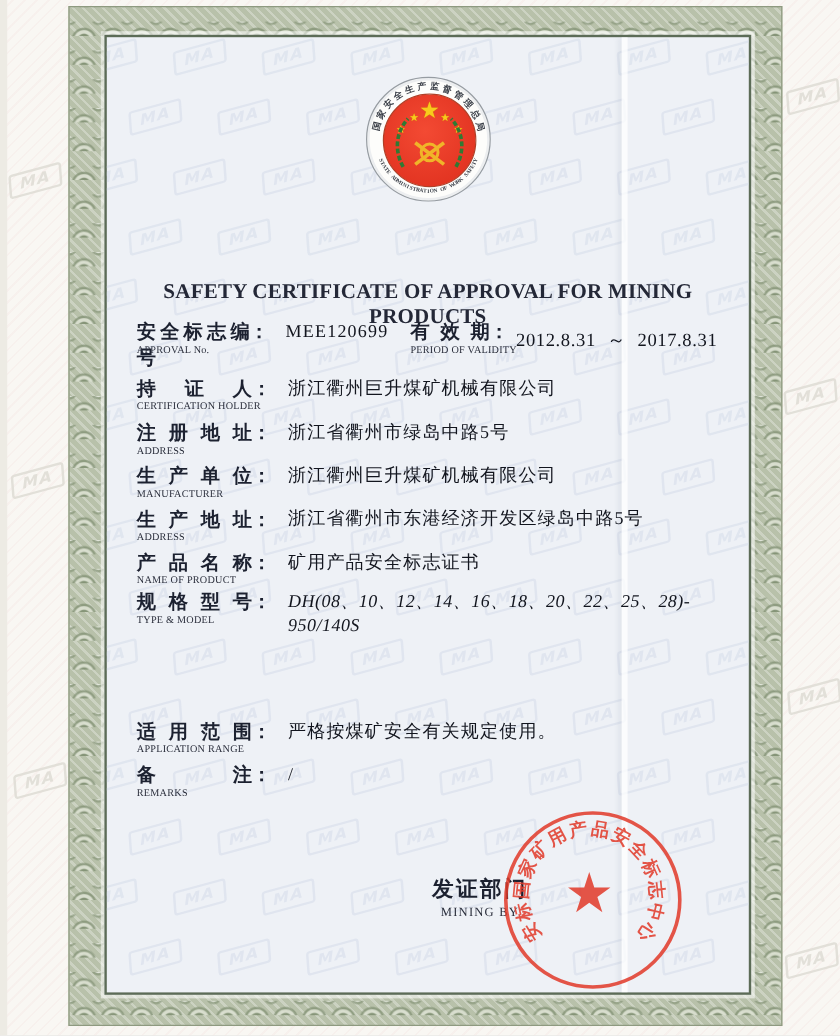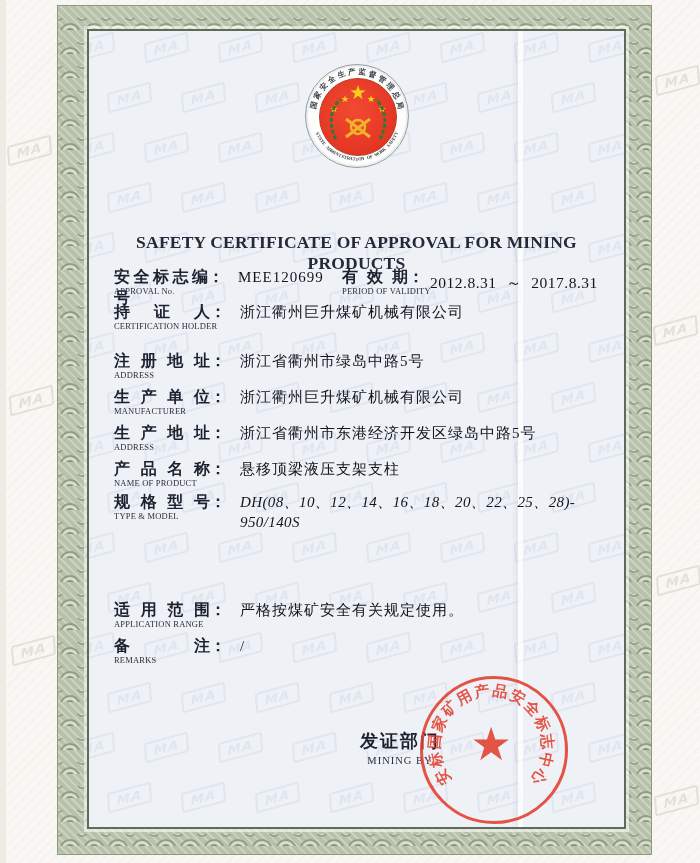--- a/index.html
+++ b/index.html
@@ -58,21 +58,21 @@
   .f-colon{font-size:16px;font-weight:bold;color:#1c2130;}
   .f-sub{position:absolute;left:0;top:19px;font-size:8.5px;letter-spacing:.2px;color:#2b2f3c;white-space:nowrap;}
   .f-value{display:inline-block;margin-left:10px;font-size:15px;letter-spacing:1px;color:#12151e;
     max-width:385px;vertical-align:top;line-height:20px;}
   .row-approval{top:236px;}
   .row-approval .f-label{width:94px;text-align-last:auto;letter-spacing:0;}
   .vgroup{position:absolute;left:228px;top:0;}
   .vgroup .f-label{width:66px;text-align-last:justify;}
   .v-value{position:absolute;left:88px;top:6px;font-size:15.5px;letter-spacing:.5px;
     word-spacing:5px;color:#12151e;white-space:nowrap;}
-  .r1{top:271px}.r2{top:320px}.r3{top:356px}.r4{top:392px}.r5{top:428px}
+  .r1{top:283px}.r2{top:320px}.r3{top:356px}.r4{top:392px}.r5{top:428px}
   .r6{top:461px}.r7{top:533px}.r8{top:569px}.r9{top:605px}
   .two-line .f-value{letter-spacing:.4px;font-style:italic;}
   
   .declaration{position:absolute;left:25px;top:646px;width:482px;margin:0;z-index:1;
     font-size:14px;line-height:20px;text-indent:2em;color:#15171f;font-weight:500;letter-spacing:0;}
   .issued{position:absolute;left:241px;top:698px;width:140px;text-align:center;z-index:1;}
   .issued-zh{font-size:18px;font-weight:bold;letter-spacing:2px;color:#1c2130;}
   .issued-en{font-size:10.5px;letter-spacing:1px;color:#2b2f3c;margin-top:2px;}
   .date{position:absolute;left:313px;top:742px;font-size:16.5px;letter-spacing:.5px;color:#15171f;z-index:1;}
   
@@ -311,21 +311,21 @@
         <span class="f-value">浙江衢州巨升煤矿机械有限公司</span>
         <span class="f-sub">MANUFACTURER</span>
       </div>
       <div class="f-row r4">
         <span class="f-label">生产地址</span><span class="f-colon">：</span>
         <span class="f-value">浙江省衢州市东港经济开发区绿岛中路5号</span>
         <span class="f-sub">ADDRESS</span>
       </div>
       <div class="f-row r5">
         <span class="f-label">产品名称</span><span class="f-colon">：</span>
-        <span class="f-value">悬移顶梁液压支架支柱</span>
+        <span class="f-value">矿用产品安全标志证书</span>
         <span class="f-sub">NAME OF PRODUCT</span>
       </div>
       <div class="f-row r6 two-line">
         <span class="f-label">规格型号</span><span class="f-colon">：</span>
         <span class="f-value"><span>DH(08、10、12、14、16、18、20、22、25、28)-</span><br>
         <span>950/140S</span></span>
         <span class="f-sub">TYPE &amp; MODEL</span>
       </div>
       <div class="f-row r9">
         <span class="f-label">备注</span><span class="f-colon">：</span>

